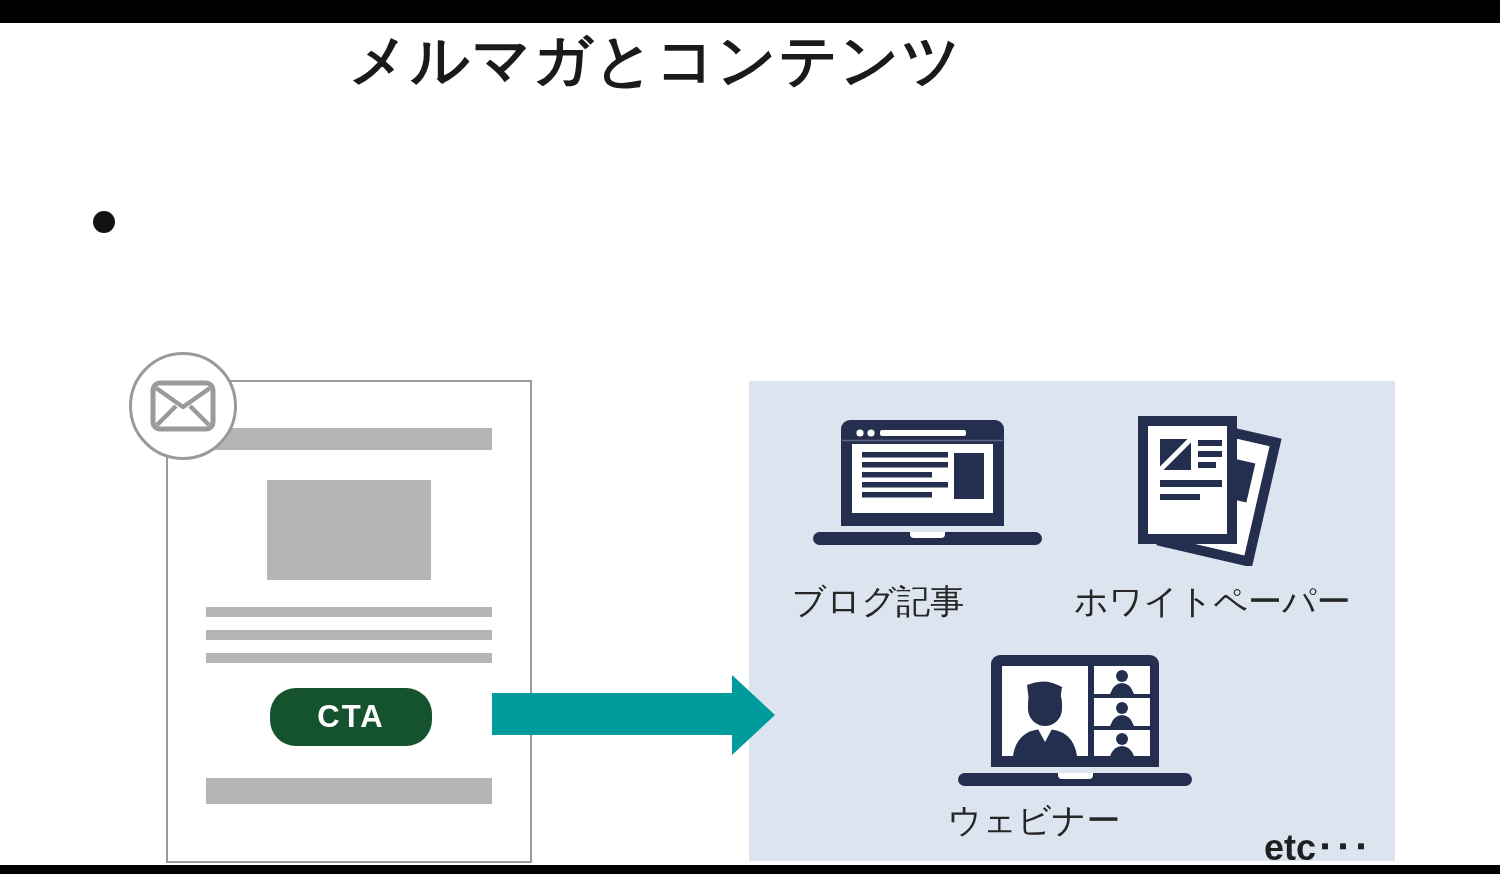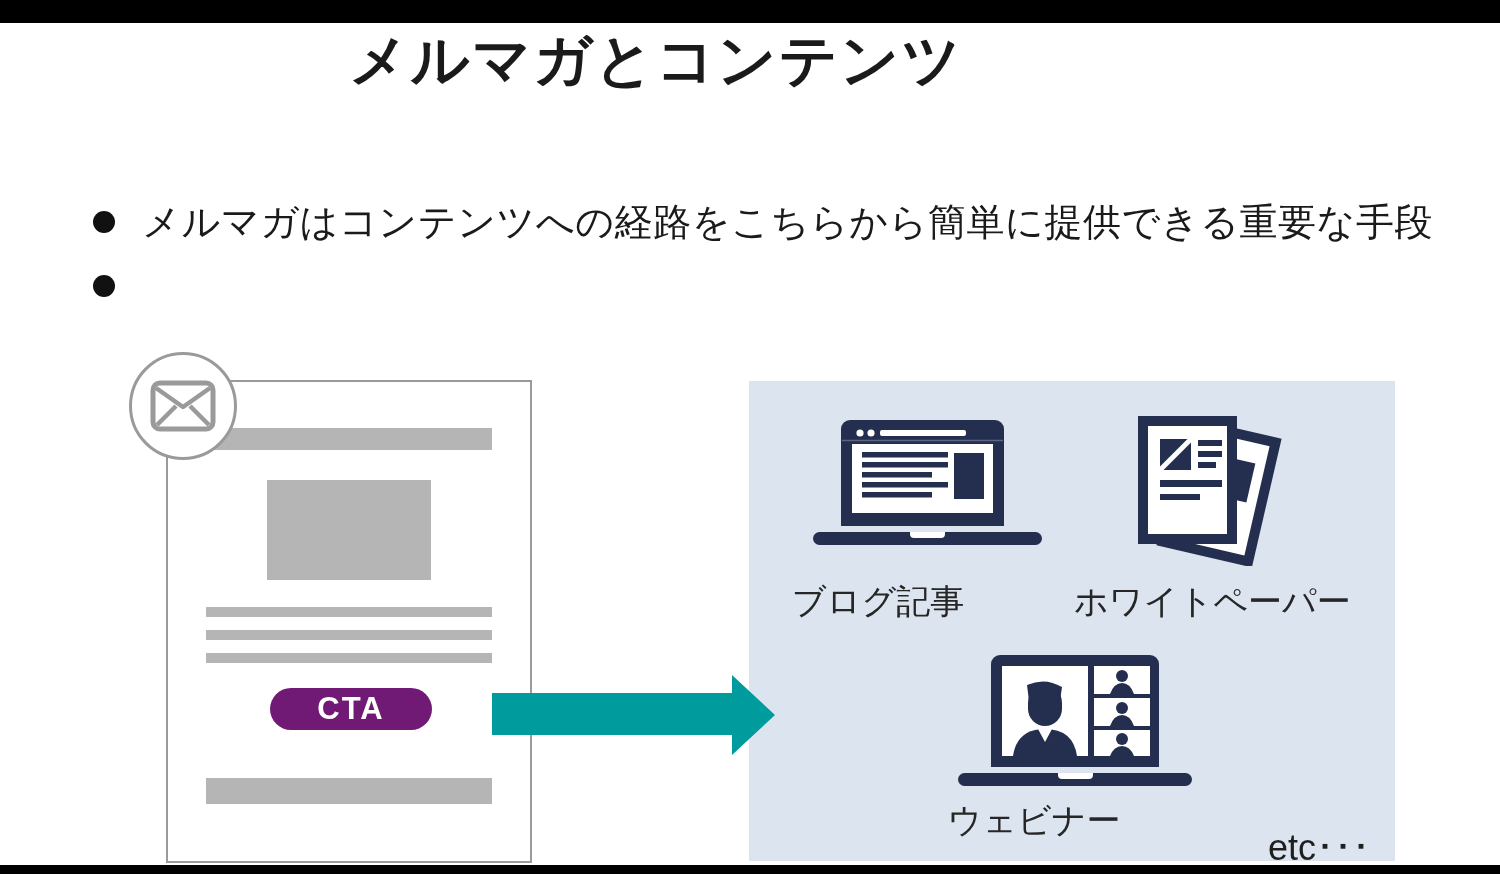--- a/index.html
+++ b/index.html
@@ -29,22 +29,22 @@
     background:#ffffff;border:2px solid #9a9a9a;box-sizing:border-box;z-index:2;
   }
   .wf{position:absolute;background:#b5b5b5;}
   .wf-header{left:38px;top:46px;width:286px;height:22px;}
   .wf-image{left:99px;top:98px;width:164px;height:100px;}
   .wf-line1{left:38px;top:225px;width:286px;height:10px;}
   .wf-line2{left:38px;top:248px;width:286px;height:10px;}
   .wf-line3{left:38px;top:271px;width:286px;height:10px;}
   .wf-footer{left:38px;top:396px;width:286px;height:26px;}
   .cta-pill{
-    position:absolute;left:102px;top:306px;width:162px;height:42px;border-radius:26px;
-    background:#701a75;color:#ffffff;font-size:31px;font-weight:bold;letter-spacing:2px;
+    position:absolute;left:102px;top:306px;width:162px;height:58px;border-radius:26px;
+    background:#14532d;color:#ffffff;font-size:31px;font-weight:bold;letter-spacing:2px;
     display:flex;align-items:center;justify-content:center;
   }
 
   .mail-badge{
     position:absolute;left:129px;top:352px;width:108px;height:108px;border-radius:50%;
     background:#ffffff;border:3px solid #9a9a9a;box-sizing:border-box;z-index:3;
     display:flex;align-items:center;justify-content:center;
   }
 
   .flow-arrow{position:absolute;left:492px;top:675px;z-index:4;}
@@ -57,35 +57,31 @@
   .icon-abs{position:absolute;z-index:2;}
   .panel-label{
     position:absolute;z-index:2;font-size:34px;color:#262626;font-weight:500;
     text-align:center;white-space:nowrap;
   }
   .label-blog{left:748px;top:579px;width:260px;}
   .label-whitepaper{left:1074px;top:579px;width:260px;}
   .label-webinar{left:904px;top:798px;width:260px;}
   .etc-label{
     position:absolute;left:1200px;top:827px;width:170px;z-index:2;
-    font-size:36px;color:#1f1f1f;text-align:right;white-space:nowrap;
+    font-size:36px;color:#1f1f1f;text-align:right;white-space:nowrap;font-weight:bold;
   }
 </style>
 </head>
 <body>
 
 <div class="bar-top"></div>
 
 <div class="title">メルマガとコンテンツ</div>
 
 <div class="bullets">
-  <div class="bullet-row">
-    <span class="bullet-dot"></span>
-    <span class="bullet-text">メルマガはコンテンツへの経路をこちらから簡単に提供できる重要な手段</span>
-  </div>
   <div class="bullet-row">
     <span class="bullet-dot"></span>
   </div>
 </div>
 
 <div class="email-page">
   <div class="wf wf-header"></div>
   <div class="wf wf-image"></div>
   <div class="wf wf-line1"></div>
   <div class="wf wf-line2"></div>

